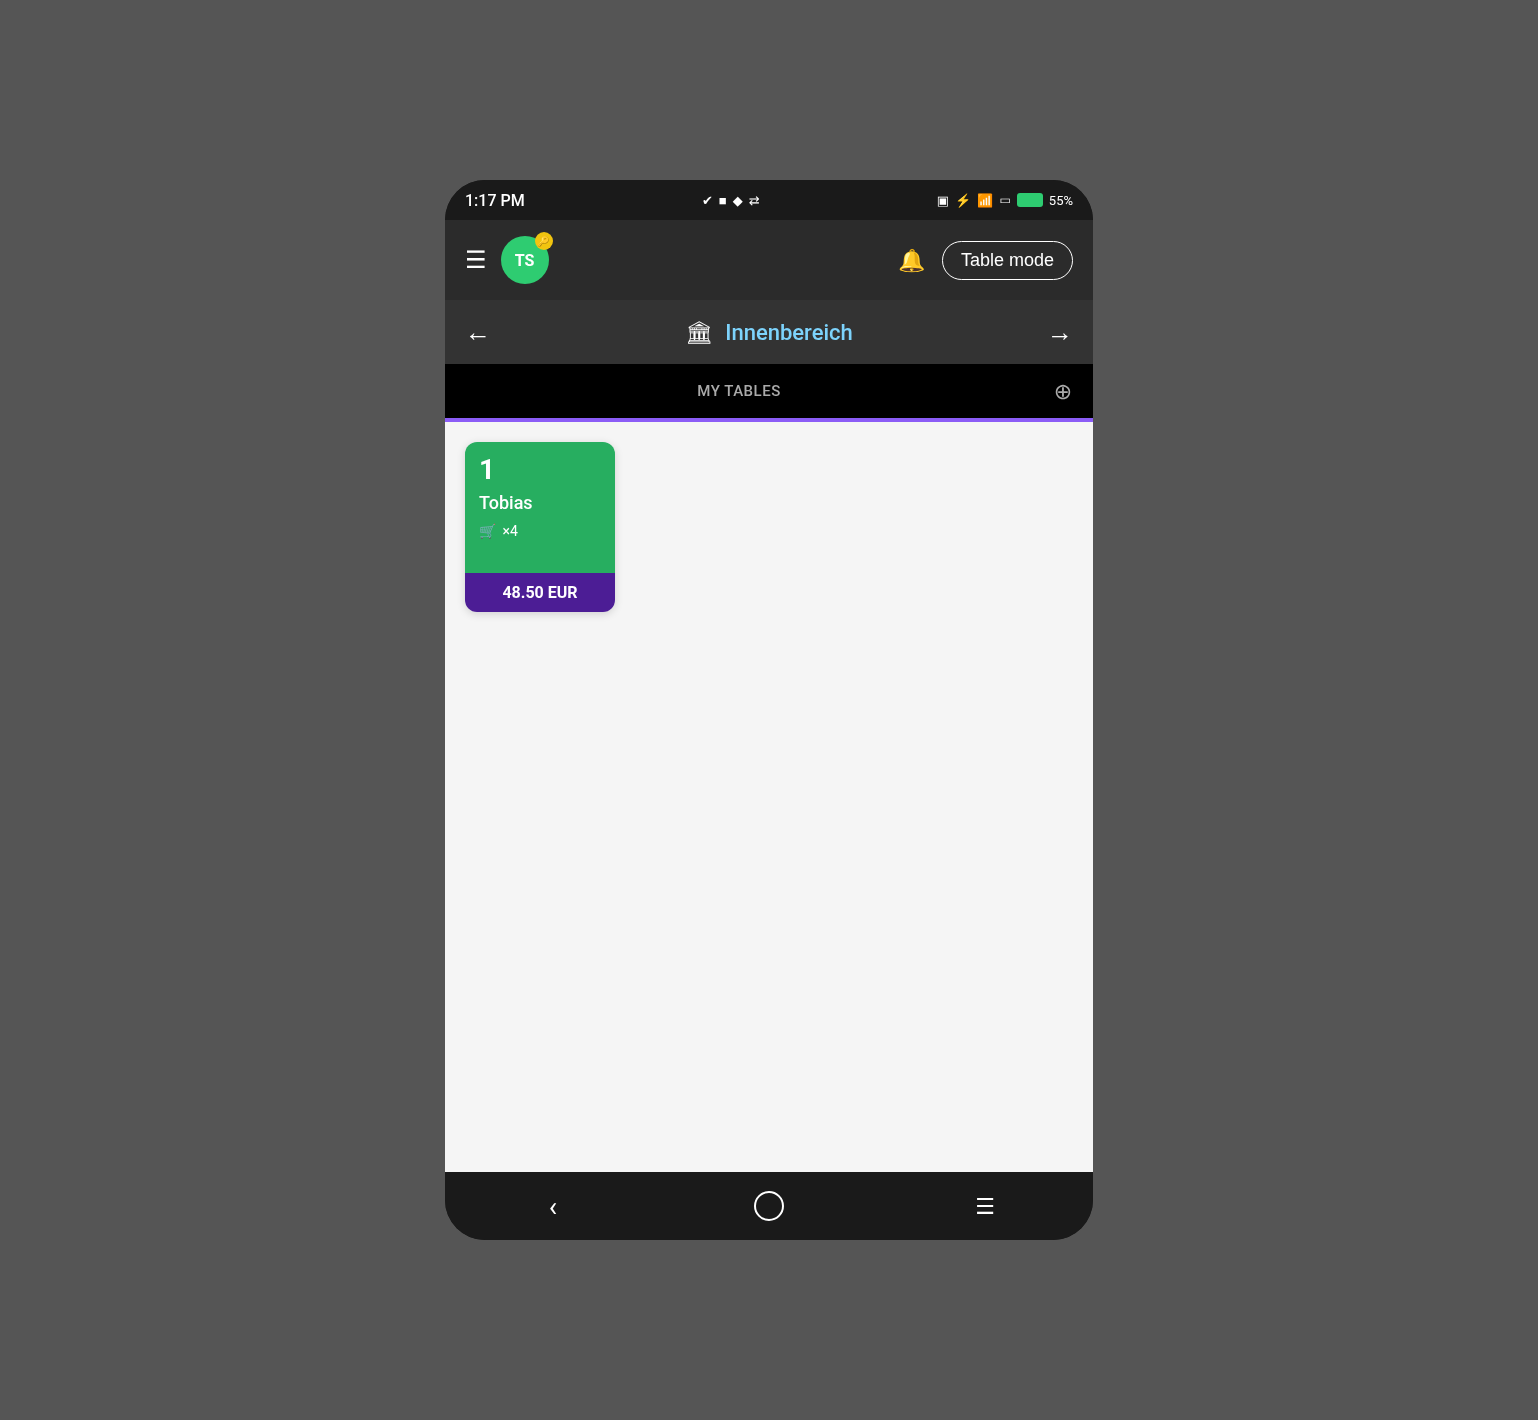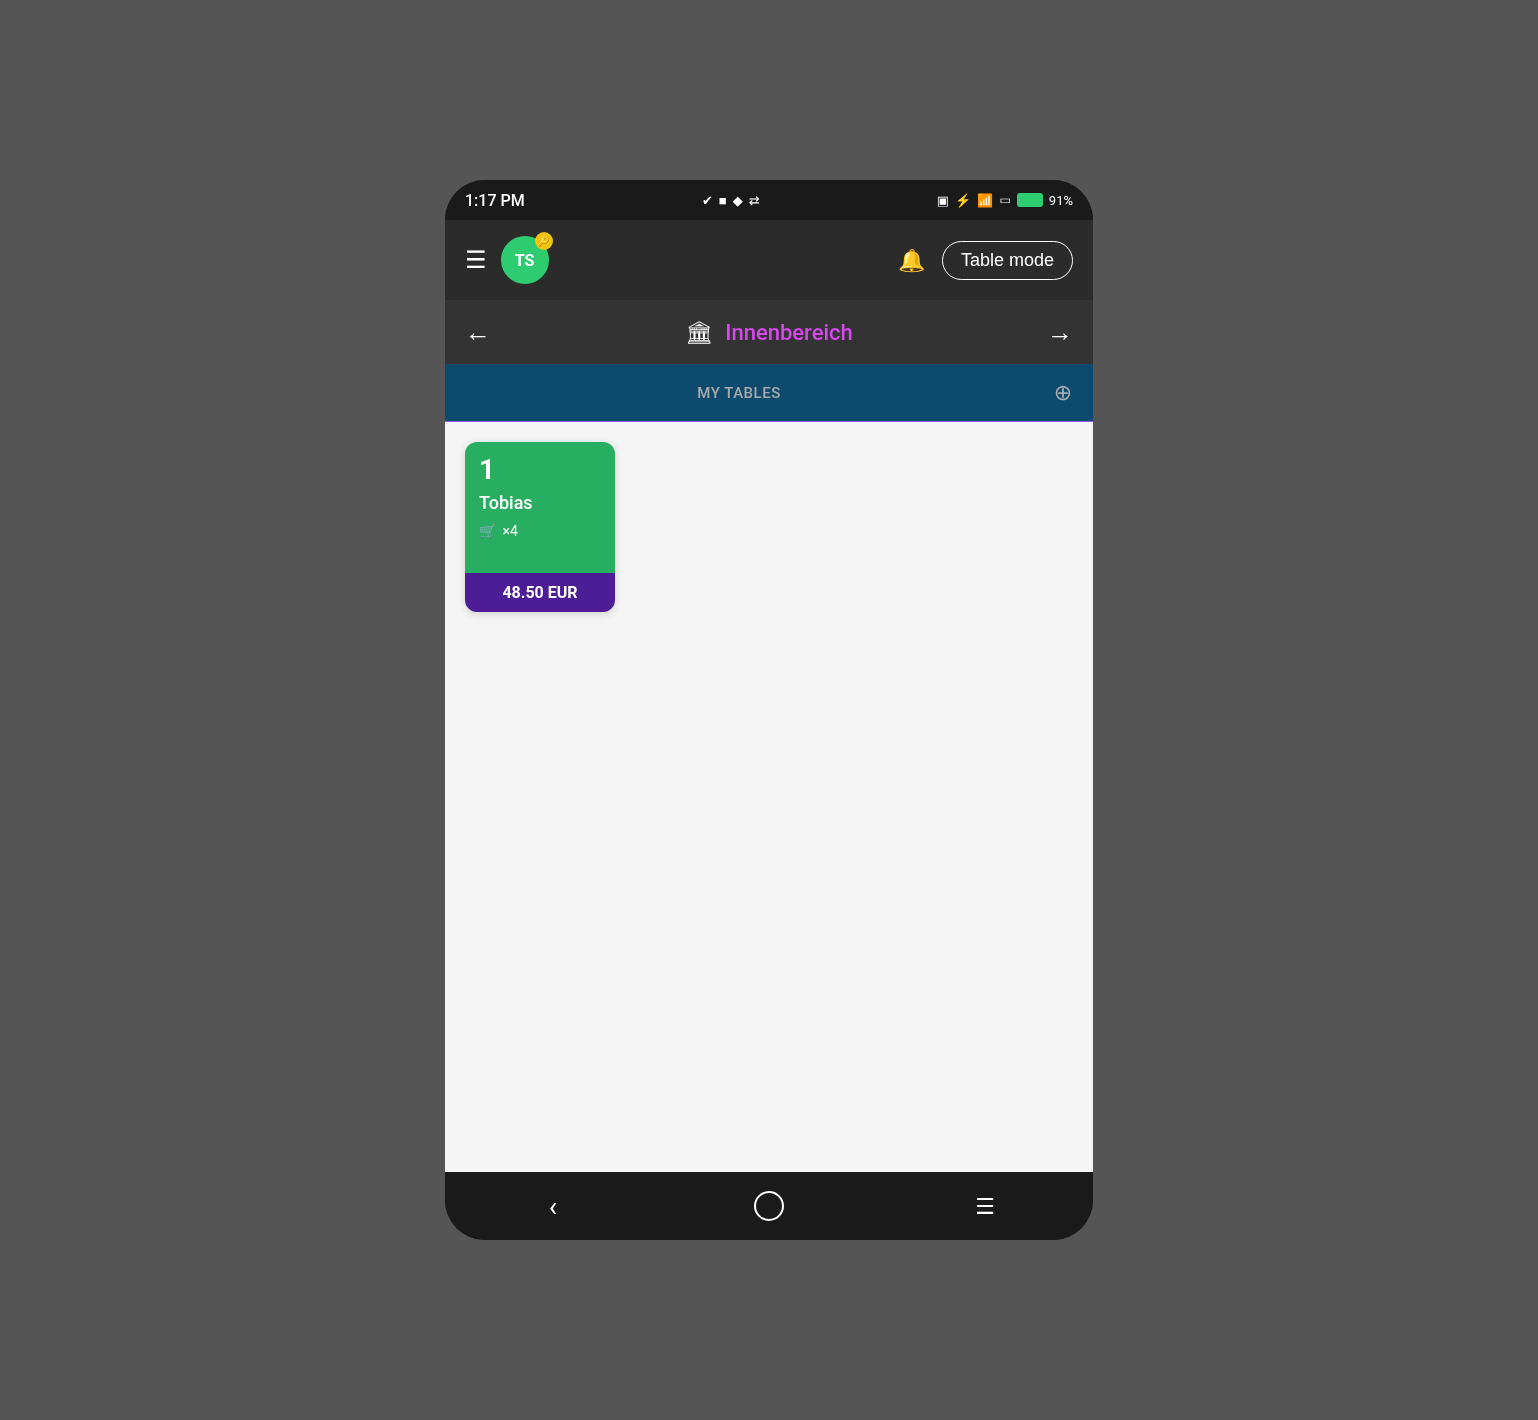--- a/index.html
+++ b/index.html
@@ -150,33 +150,33 @@
       cursor: pointer;
     }
 
     .location-center {
       display: flex;
       align-items: center;
       gap: 12px;
     }
 
     .location-title {
-      color: #d946ef;
+      color: #7dd3fc;
       font-size: 22px;
       font-weight: 500;
     }
 
     
     .tabs-bar {
-      background: #0c4a6e;
+      background: #000000;
       height: 58px;
       display: flex;
       align-items: stretch;
       flex-shrink: 0;
-      border-bottom: 1px solid #8b5cf6;
+      border-bottom: 4px solid #8b5cf6;
     }
 
     .tab {
       flex: 1;
       display: flex;
       align-items: center;
       justify-content: center;
       color: #aaaaaa;
       font-size: 15px;
       font-weight: 500;
@@ -302,21 +302,21 @@
       <span style="color:white;font-size:13px;">■</span>
       <span style="color:white;font-size:13px;">◆</span>
       <span style="color:white;font-size:13px;">⇄</span>
     </div>
     <div class="status-icons-right">
       <span style="color:white;font-size:13px;">▣</span>
       <span style="color:white;font-size:13px;">⚡</span>
       <span style="color:white;font-size:13px;">📶</span>
       <span style="color:white;font-size:12px;">▭</span>
       <span style="display:inline-block;background:#2ecc71;width:26px;height:14px;border-radius:3px;vertical-align:middle;"></span>
-      <span class="battery-text">91%</span>
+      <span class="battery-text">55%</span>
     </div>
   </div>
 
   <div class="app-header">
     <div class="header-left">
       <div class="hamburger-icon">
         ☰
       </div>
       <div class="avatar">
         <span>TS</span>

